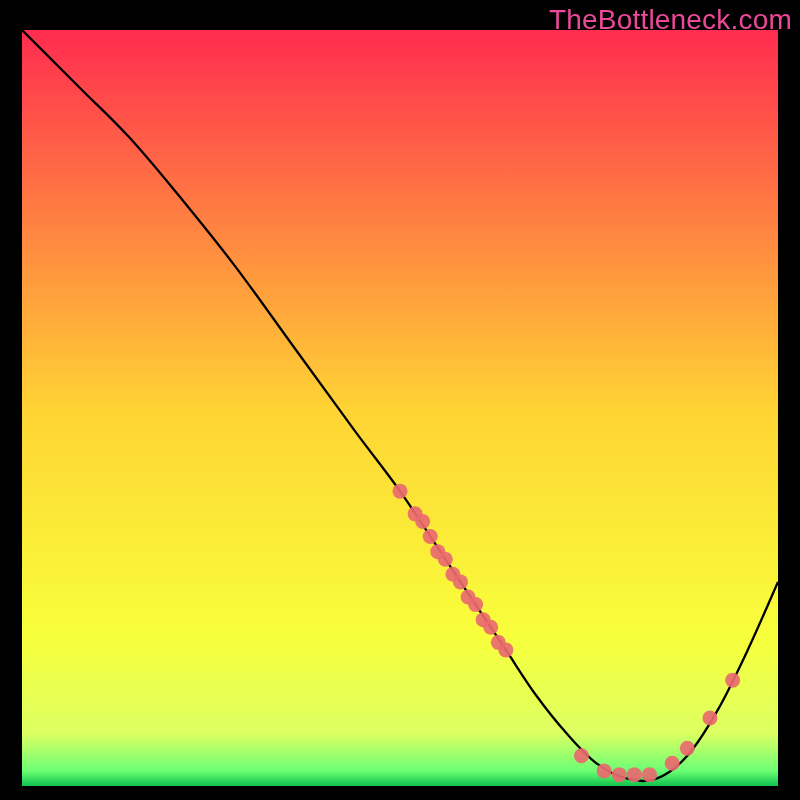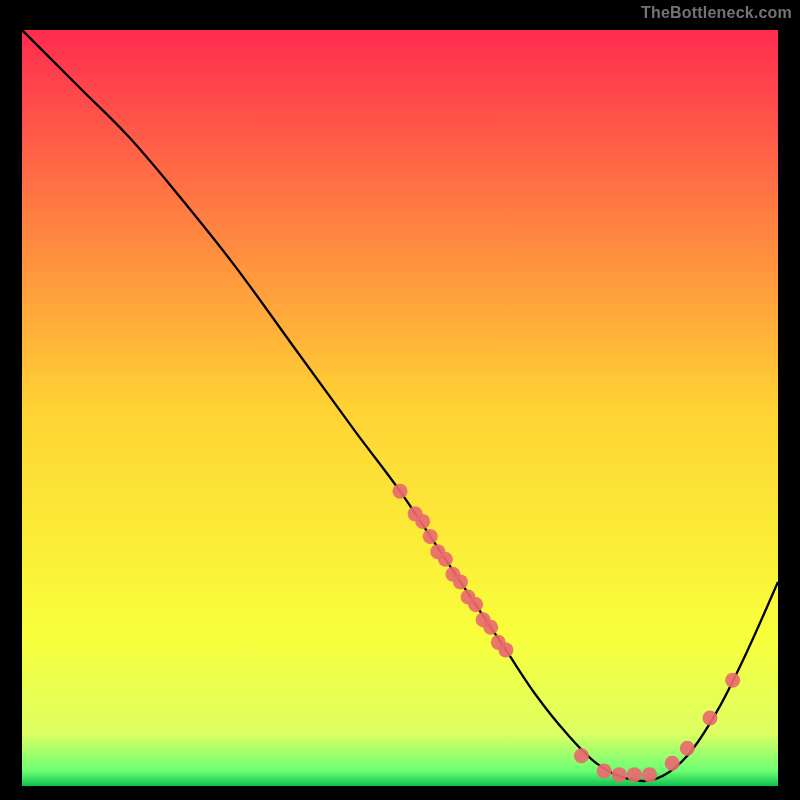--- a/index.html
+++ b/index.html
@@ -8,23 +8,23 @@
     position: relative;
     width: 800px;
     height: 800px;
     background: #000;
   }
   .watermark {
     position: absolute;
     top: 4px;
     right: 8px;
     font-family: Arial, Helvetica, sans-serif;
-    font-size: 16px;
-    font-weight: bold;
-    color: #737373;
+    font-size: 28px;
+    font-weight: normal;
+    color: #ec4899;
     letter-spacing: 0.2px;
     z-index: 10;
   }
   .plot {
     position: absolute;
     left: 22px;
     top: 30px;
     width: 756px;
     height: 756px;
   }

